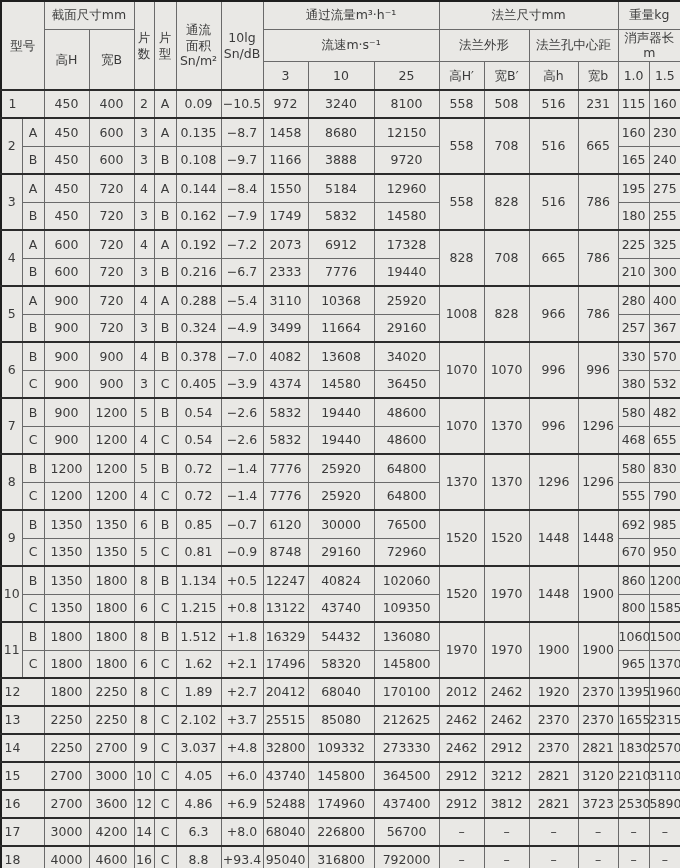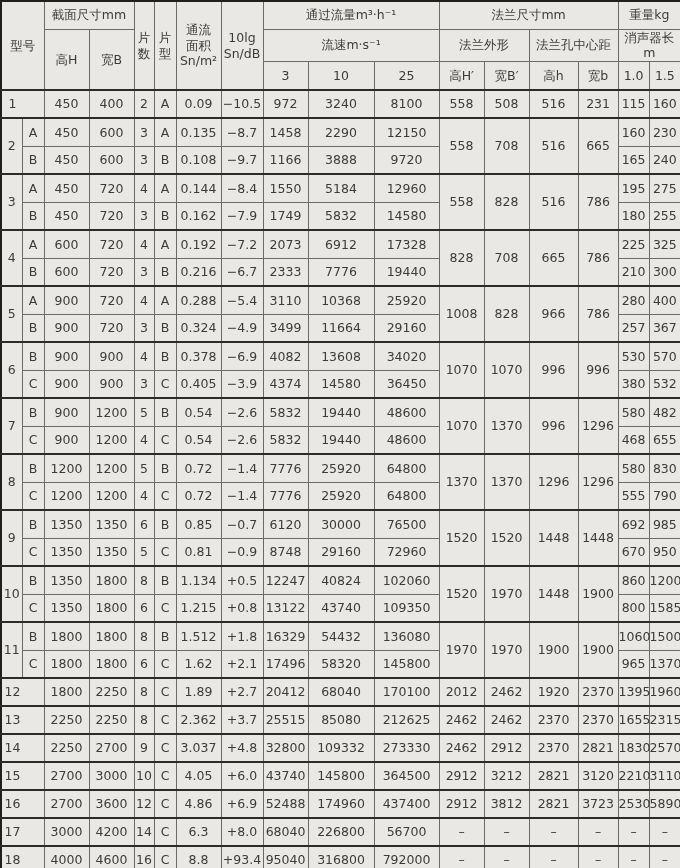--- a/index.html
+++ b/index.html
@@ -107,21 +107,21 @@
       <tr class="gs">
         <td rowspan="2">2</td>
         <td>A</td>
         <td>450</td>
         <td>600</td>
         <td>3</td>
         <td>A</td>
         <td>0.135</td>
         <td>−8.7</td>
         <td>1458</td>
-        <td>2290</td>
+        <td>8680</td>
         <td>12150</td>
         <td rowspan="2">558</td>
         <td rowspan="2">708</td>
         <td rowspan="2">516</td>
         <td rowspan="2">665</td>
         <td>160</td>
         <td>230</td>
       </tr>
       <tr>
         <td>B</td>
@@ -237,29 +237,29 @@
         <td>367</td>
       </tr>
       <tr class="gs">
         <td rowspan="2">6</td>
         <td>B</td>
         <td>900</td>
         <td>900</td>
         <td>4</td>
         <td>B</td>
         <td>0.378</td>
-        <td>−6.9</td>
+        <td>−7.0</td>
         <td>4082</td>
         <td>13608</td>
         <td>34020</td>
         <td rowspan="2">1070</td>
         <td rowspan="2">1070</td>
         <td rowspan="2">996</td>
         <td rowspan="2">996</td>
-        <td>530</td>
+        <td>330</td>
         <td>570</td>
       </tr>
       <tr>
         <td>C</td>
         <td>900</td>
         <td>900</td>
         <td>3</td>
         <td>C</td>
         <td>0.405</td>
         <td>−3.9</td>
@@ -451,21 +451,21 @@
         <td rowspan="1">2370</td>
         <td>1395</td>
         <td>1960</td>
       </tr>
       <tr class="gs">
         <td colspan="2" class="halfwrap"><span class="half">13</span></td>
         <td>2250</td>
         <td>2250</td>
         <td>8</td>
         <td>C</td>
-        <td>2.362</td>
+        <td>2.102</td>
         <td>+3.7</td>
         <td>25515</td>
         <td>85080</td>
         <td>212625</td>
         <td rowspan="1">2462</td>
         <td rowspan="1">2462</td>
         <td rowspan="1">2370</td>
         <td rowspan="1">2370</td>
         <td>1655</td>
         <td>2315</td>

